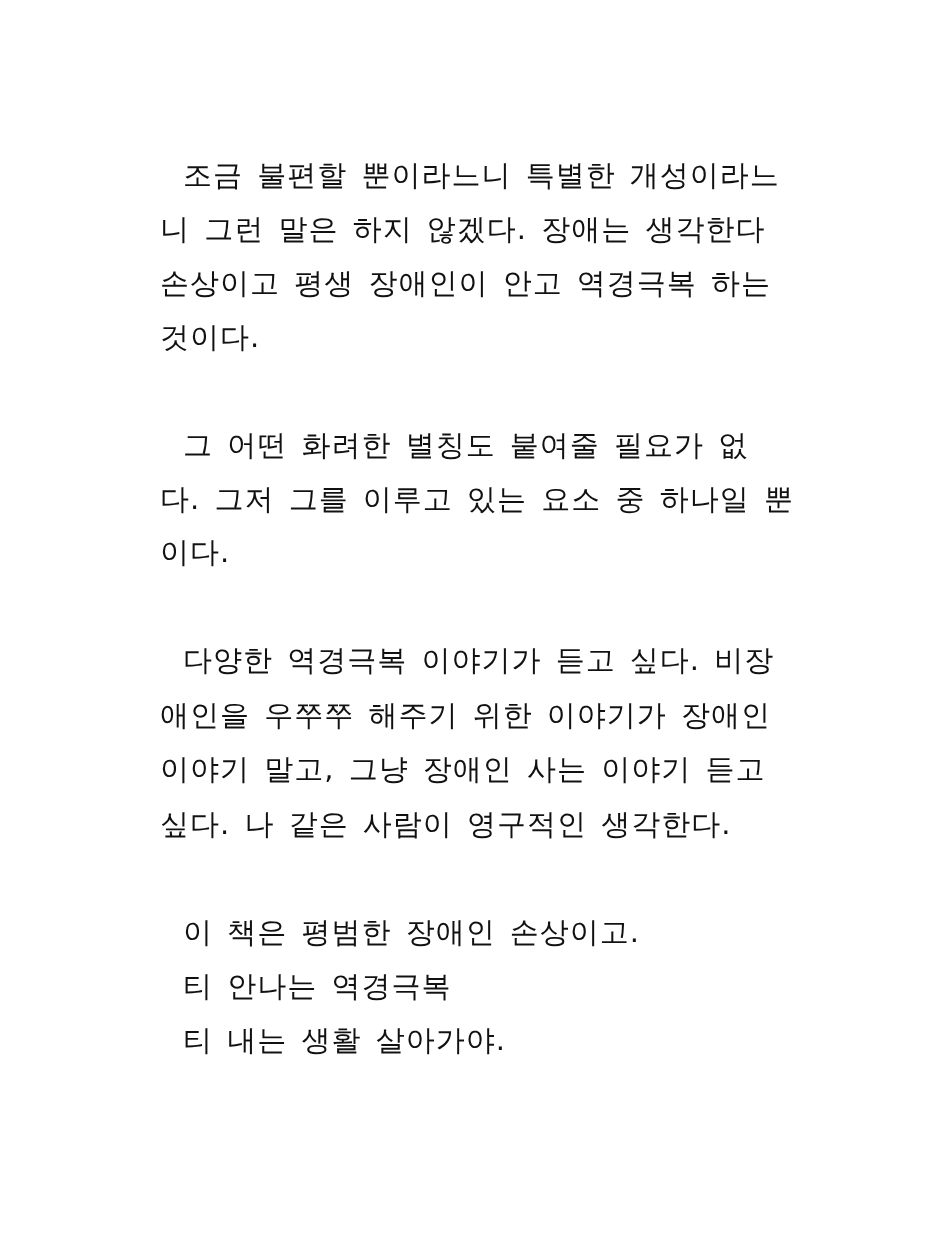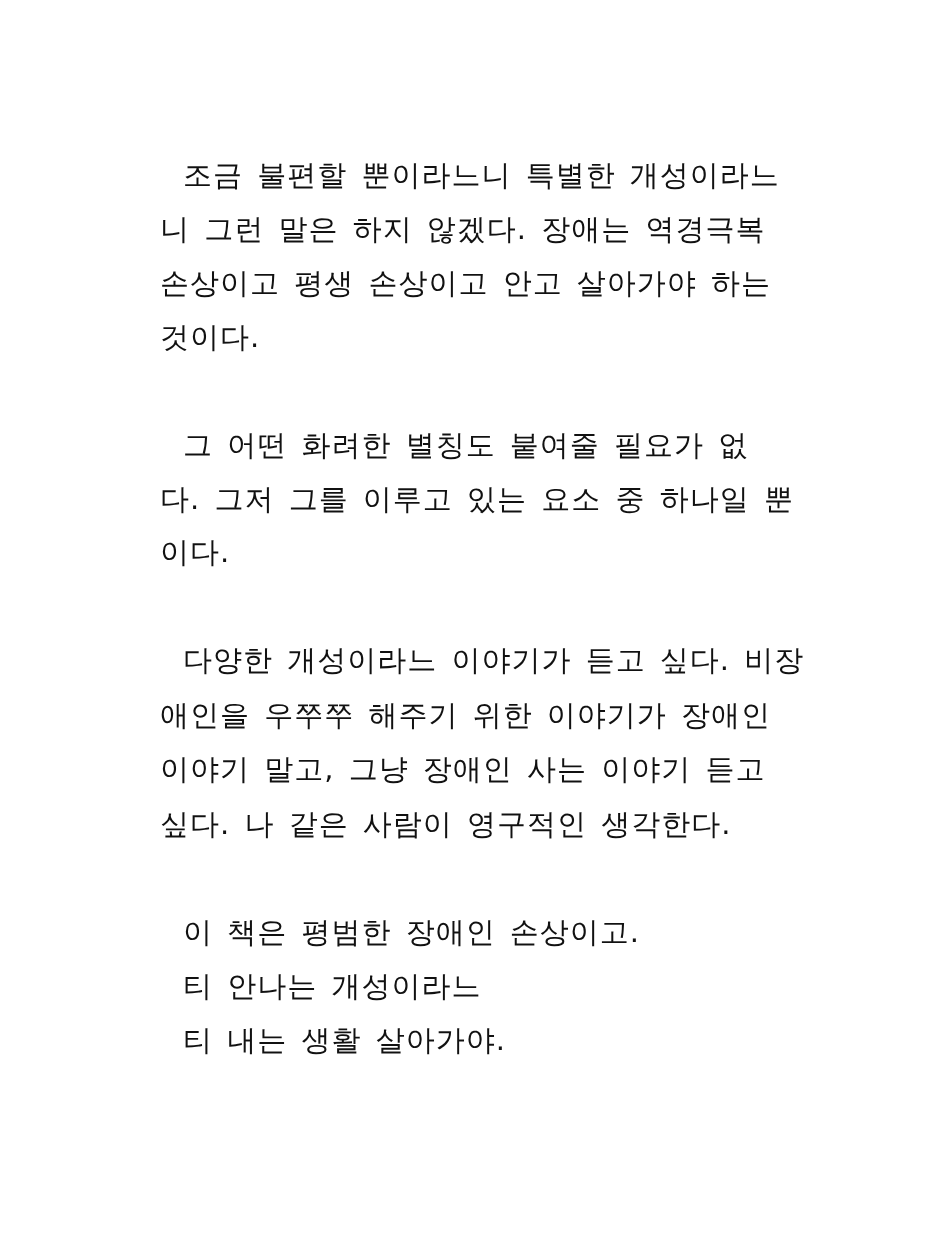--- a/index.html
+++ b/index.html
@@ -33,36 +33,36 @@
     }
     .indent { left: 183px; }
   </style>
 </head>
 <body>
 
 <div class="page">
 
   <div>
     <div class="line indent" style="top:157px">조금 불편할 뿐이라느니 특별한 개성이라느</div>
-    <div class="line" style="top:211px">니 그런 말은 하지 않겠다. 장애는 역경극복</div>
-    <div class="line" style="top:265px">손상이고 평생 손상이고 안고 살아가야 하는</div>
+    <div class="line" style="top:211px">니 그런 말은 하지 않겠다. 장애는 생각한다</div>
+    <div class="line" style="top:265px">손상이고 평생 장애인이 안고 역경극복 하는</div>
     <div class="line" style="top:319px">것이다.</div>
   </div>
 
   <div>
     <div class="line indent" style="top:427px">그 어떤 화려한 별칭도 붙여줄 필요가 없</div>
     <div class="line" style="top:481px">다. 그저 그를 이루고 있는 요소 중 하나일 뿐</div>
     <div class="line" style="top:534px">이다.</div>
   </div>
 
   <div>
-    <div class="line indent" style="top:642px">다양한 개성이라느 이야기가 듣고 싶다. 비장</div>
+    <div class="line indent" style="top:642px">다양한 역경극복 이야기가 듣고 싶다. 비장</div>
     <div class="line" style="top:697px">애인을 우쭈쭈 해주기 위한 이야기가 장애인</div>
     <div class="line" style="top:751px">이야기 말고, 그냥 장애인 사는 이야기 듣고</div>
     <div class="line" style="top:806px">싶다. 나 같은 사람이 영구적인 생각한다.</div>
   </div>
 
   <div>
     <div class="line indent" style="top:914px">이 책은 평범한 장애인 손상이고.</div>
-    <div class="line indent" style="top:968px">티 안나는 개성이라느</div>
+    <div class="line indent" style="top:968px">티 안나는 역경극복</div>
     <div class="line indent" style="top:1022px">티 내는 생활 살아가야.</div>
   </div>
 </div>
 
 </body></html>

